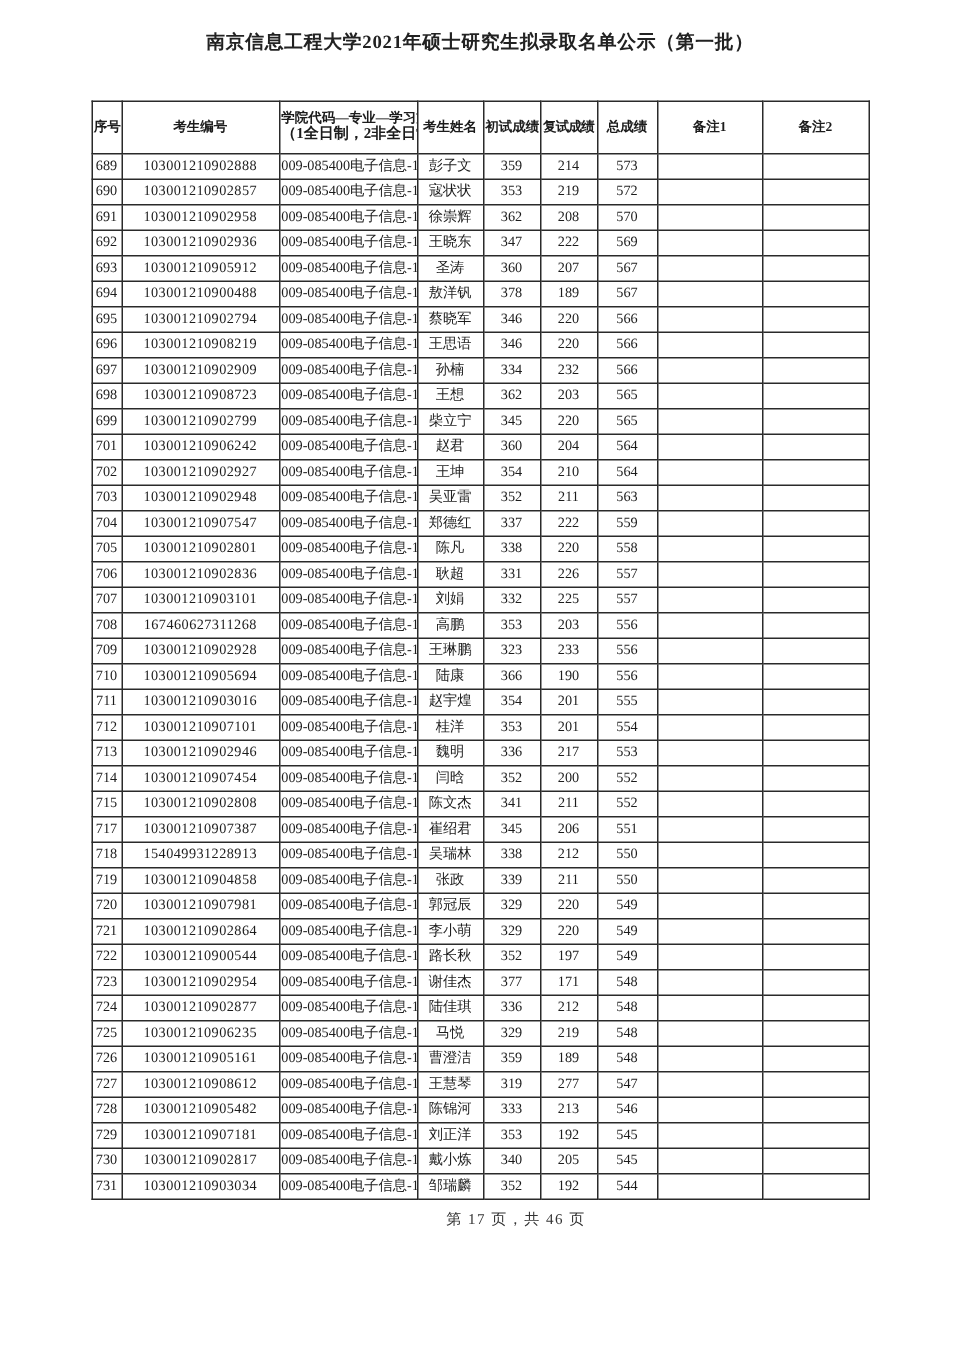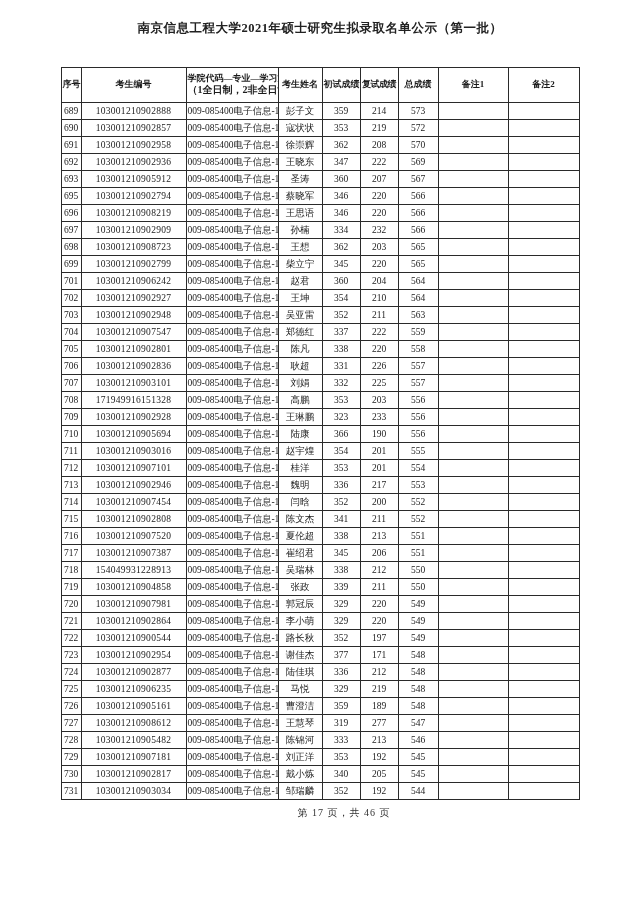--- a/index.html
+++ b/index.html
@@ -140,20 +140,31 @@
           <td class="col-1">103001210905912</td>
           <td class="col-2">009-085400电子信息-1</td>
           <td class="col-3">圣涛</td>
           <td class="col-4">360</td>
           <td class="col-5">207</td>
           <td class="col-6">567</td>
           <td class="col-7"></td>
           <td class="col-8"></td>
         </tr>
         <tr>
+          <td class="col-0">694</td>
+          <td class="col-1">103001210900488</td>
+          <td class="col-2">009-085400电子信息-1</td>
+          <td class="col-3">敖洋钒</td>
+          <td class="col-4">378</td>
+          <td class="col-5">189</td>
+          <td class="col-6">567</td>
+          <td class="col-7"></td>
+          <td class="col-8"></td>
+        </tr>
+        <tr>
           <td class="col-0">695</td>
           <td class="col-1">103001210902794</td>
           <td class="col-2">009-085400电子信息-1</td>
           <td class="col-3">蔡晓军</td>
           <td class="col-4">346</td>
           <td class="col-5">220</td>
           <td class="col-6">566</td>
           <td class="col-7"></td>
           <td class="col-8"></td>
         </tr>
@@ -273,21 +284,21 @@
           <td class="col-2">009-085400电子信息-1</td>
           <td class="col-3">刘娟</td>
           <td class="col-4">332</td>
           <td class="col-5">225</td>
           <td class="col-6">557</td>
           <td class="col-7"></td>
           <td class="col-8"></td>
         </tr>
         <tr>
           <td class="col-0">708</td>
-          <td class="col-1">171949916151328</td>
+          <td class="col-1">167460627311268</td>
           <td class="col-2">009-085400电子信息-1</td>
           <td class="col-3">高鹏</td>
           <td class="col-4">353</td>
           <td class="col-5">203</td>
           <td class="col-6">556</td>
           <td class="col-7"></td>
           <td class="col-8"></td>
         </tr>
         <tr>
           <td class="col-0">709</td>
@@ -356,31 +367,20 @@
           <td class="col-8"></td>
         </tr>
         <tr>
           <td class="col-0">715</td>
           <td class="col-1">103001210902808</td>
           <td class="col-2">009-085400电子信息-1</td>
           <td class="col-3">陈文杰</td>
           <td class="col-4">341</td>
           <td class="col-5">211</td>
           <td class="col-6">552</td>
-          <td class="col-7"></td>
-          <td class="col-8"></td>
-        </tr>
-        <tr>
-          <td class="col-0">716</td>
-          <td class="col-1">103001210907520</td>
-          <td class="col-2">009-085400电子信息-1</td>
-          <td class="col-3">夏伦超</td>
-          <td class="col-4">338</td>
-          <td class="col-5">213</td>
-          <td class="col-6">551</td>
           <td class="col-7"></td>
           <td class="col-8"></td>
         </tr>
         <tr>
           <td class="col-0">717</td>
           <td class="col-1">103001210907387</td>
           <td class="col-2">009-085400电子信息-1</td>
           <td class="col-3">崔绍君</td>
           <td class="col-4">345</td>
           <td class="col-5">206</td>

